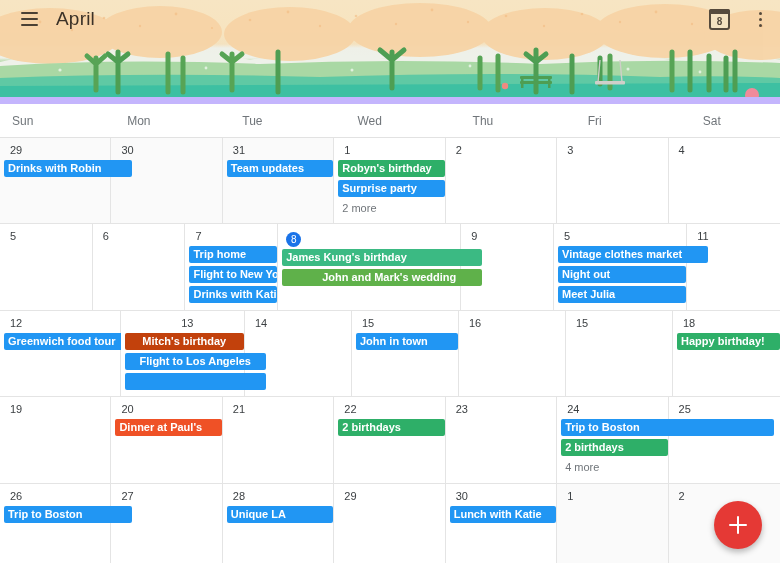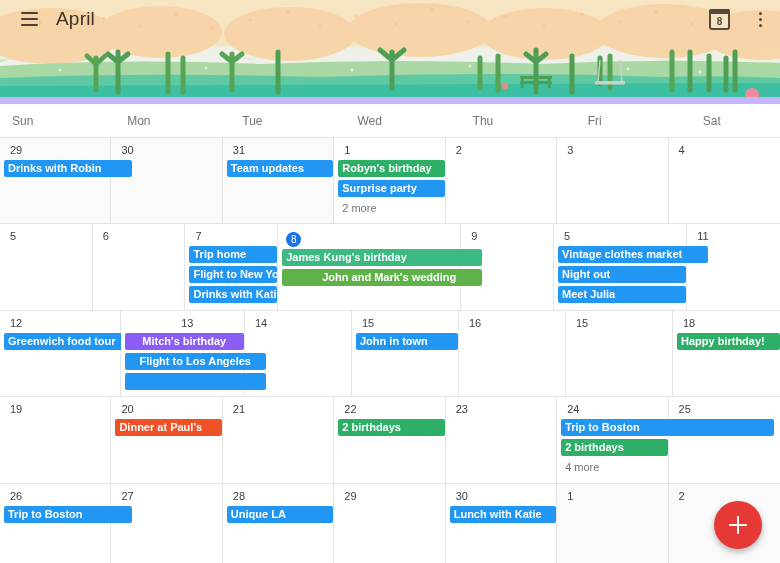--- a/index.html
+++ b/index.html
@@ -443,21 +443,21 @@
       <div class="week-row">
         <div class="day-cell" style="overflow: visible; z-index: 2;">
           <div class="day-num">12</div>
           <div class="events">
             <div class="event bleed" style="background: rgb(33, 150, 243);">Greenwich food tour</div>
           </div>
         </div>
         <div class="day-cell" style="overflow: visible; z-index: 2; text-align: center;">
           <div class="day-num">13</div>
           <div class="events">
-            <div class="event clip" style="background: #8b5cf6;">Mitch's birthday</div>
+            <div class="event clip" style="background: #c2410c;">Mitch's birthday</div>
             <div class="event bleed" style="background: rgb(33, 150, 243);">Flight to Los Angeles</div>
             <div class="event bleed" style="background: rgb(33, 150, 243);"></div>
           </div>
         </div>
         <div class="day-cell">
           <div class="day-num">14</div>
           <div class="events"></div>
         </div>
         <div class="day-cell">
           <div class="day-num">15</div>

